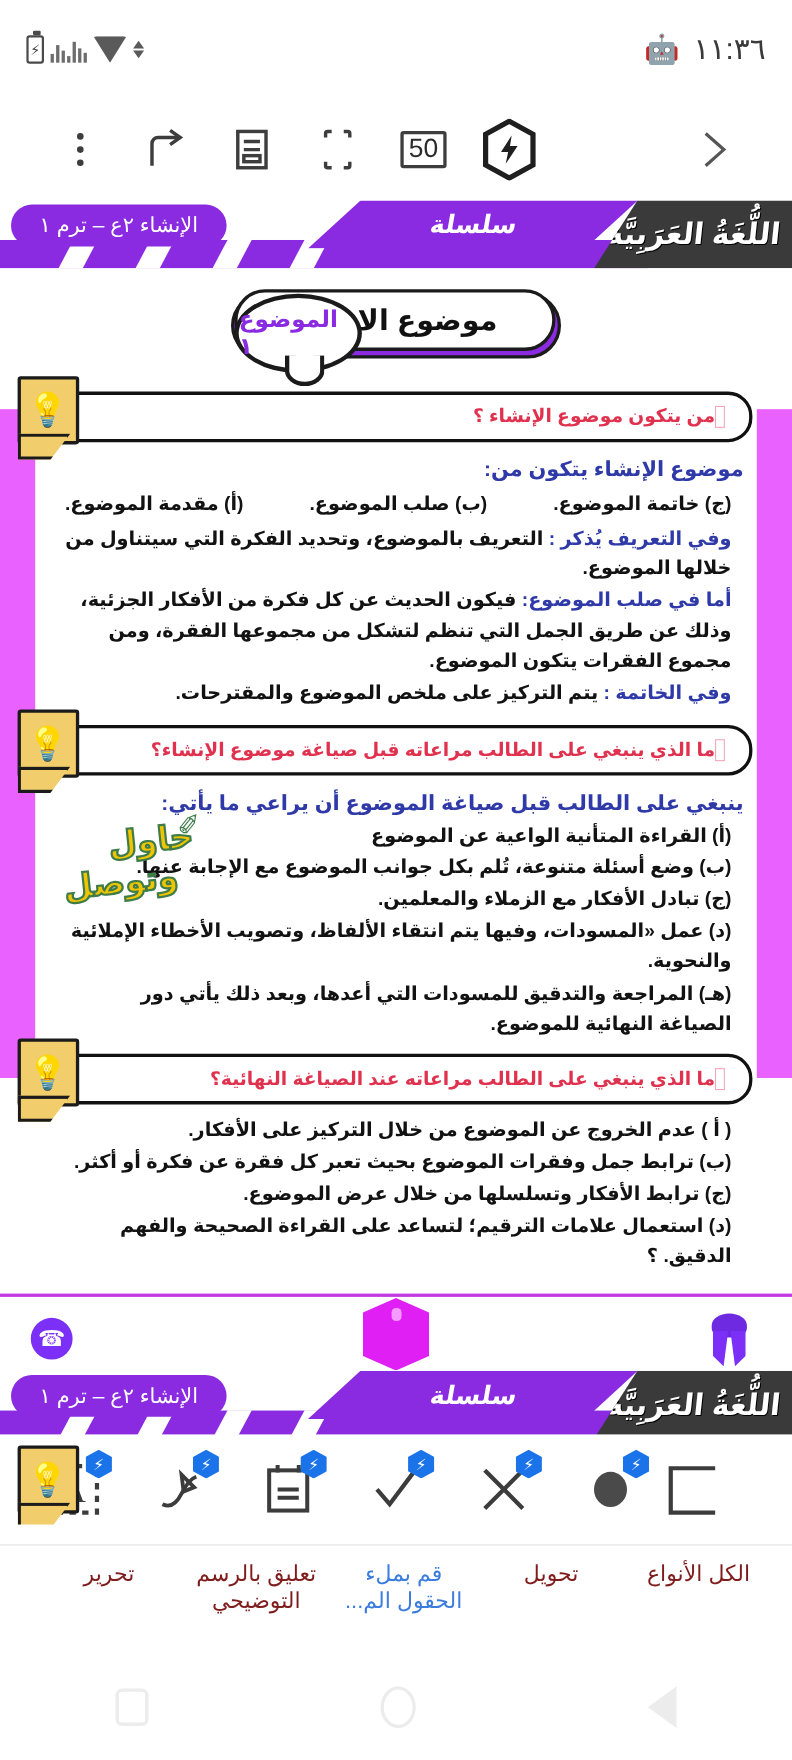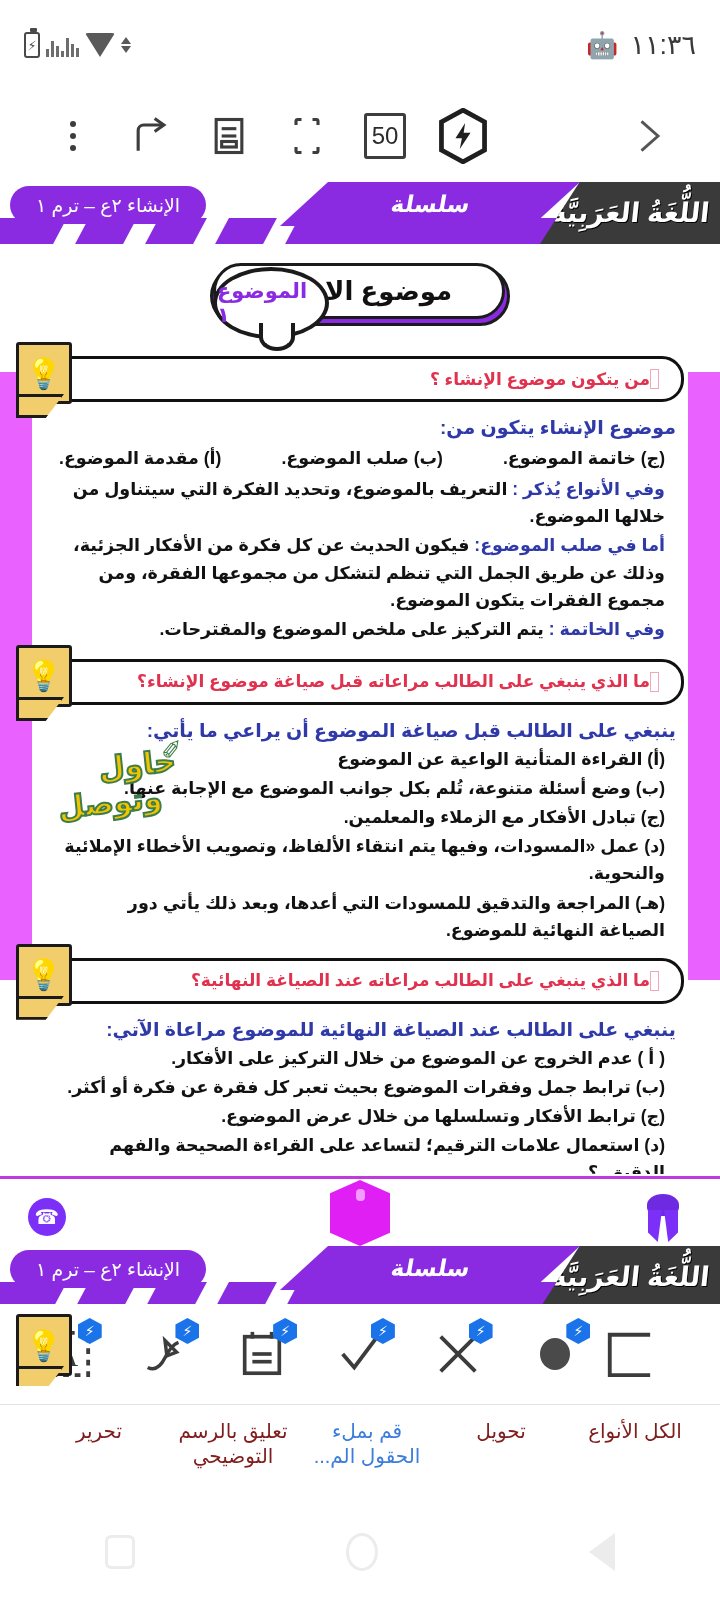--- a/index.html
+++ b/index.html
@@ -40,21 +40,21 @@
     height: 92px; width: 100%;
     display: flex; align-items: center; padding: 0 34px;
     background: #fff;
   }
   .tb-item { display: flex; align-items: center; justify-content: center;
              width: 78px; height: 70px; color: #3d3d3d; }
   .tb-spacer { flex: 1; }
   .dots { display: flex; flex-direction: column; gap: 6px; }
   .dots i { width: 6px; height: 6px; border-radius: 50%; background: #3d3d3d; display: block; }
   .ic-svg { width: 44px; height: 44px; }
-  .badge50 { width: 42px; height: 46px; border: 3px solid #3d3d3d; border-radius: 3px;
+  .badge50 { width: 42px; height: 34px; border: 3px solid #3d3d3d; border-radius: 3px;
              display: flex; align-items: center; justify-content: center;
              font-size: 24px; font-weight: 400; color: #2b2b2b; }
   .hexbolt { width: 52px; height: 56px; }
 
   
   .doc-scroll { position: relative; width: 100%; background: #fff; }
 
   .page { position: relative; width: 720px; background: #fff; overflow: hidden; }
   .side-bar { position: absolute; top: 0; width: 32px; background: #e962ff; }
   .side-bar.left { left: 0; }
@@ -337,21 +337,21 @@
           <span class="cursor"></span>
         </div>
       </div>
       <div class="ans">
         <div class="lead">موضوع الإنشاء يتكون من:</div>
         <div class="row3">
           <p>(ج) خاتمة الموضوع.</p>
           <p>(ب) صلب الموضوع.</p>
           <p>(أ) مقدمة الموضوع.</p>
         </div>
-        <p><span class="lbl">وفي الأنواع يُذكر :</span>
+        <p><span class="lbl">وفي التعريف يُذكر :</span>
           <span>التعريف بالموضوع، وتحديد الفكرة التي سيتناول من خلالها الموضوع.</span></p>
         <p><span class="lbl">أما في صلب الموضوع:</span>
           <span>فيكون الحديث عن كل فكرة من الأفكار الجزئية، وذلك عن طريق الجمل التي تنظم لتشكل من مجموعها الفقرة، ومن مجموع الفقرات يتكون الموضوع.</span></p>
         <p><span class="lbl">وفي الخاتمة :</span>
           <span>يتم التركيز على ملخص الموضوع والمقترحات.</span></p>
       </div>
 
       <div class="qwrap" style="margin-top:16px">
         <div class="bulb">
             <span class="bglyph">💡</span>
@@ -378,21 +378,20 @@
       <div class="qwrap" style="margin-top:14px">
         <div class="bulb">
             <span class="bglyph">💡</span>
           </div>
         <div class="qbar">
           <span class="qtext">ما الذي ينبغي على الطالب مراعاته عند الصياغة النهائية؟</span>
           <span class="cursor"></span>
         </div>
       </div>
       <div class="ans">
-        <div class="lead">ينبغي على الطالب عند الصياغة النهائية للموضوع مراعاة الآتي:</div>
         <p>( أ ) عدم الخروج عن الموضوع من خلال التركيز على الأفكار.</p>
         <p>(ب) ترابط جمل وفقرات الموضوع بحيث تعبر كل فقرة عن فكرة أو أكثر.</p>
         <p>(ج) ترابط الأفكار وتسلسلها من خلال عرض الموضوع.</p>
         <p>(د) استعمال علامات الترقيم؛ لتساعد على القراءة الصحيحة والفهم الدقيق. ؟</p>
       </div>
 
     </div>
 
     <div class="page-break">
       <div class="line"></div>

